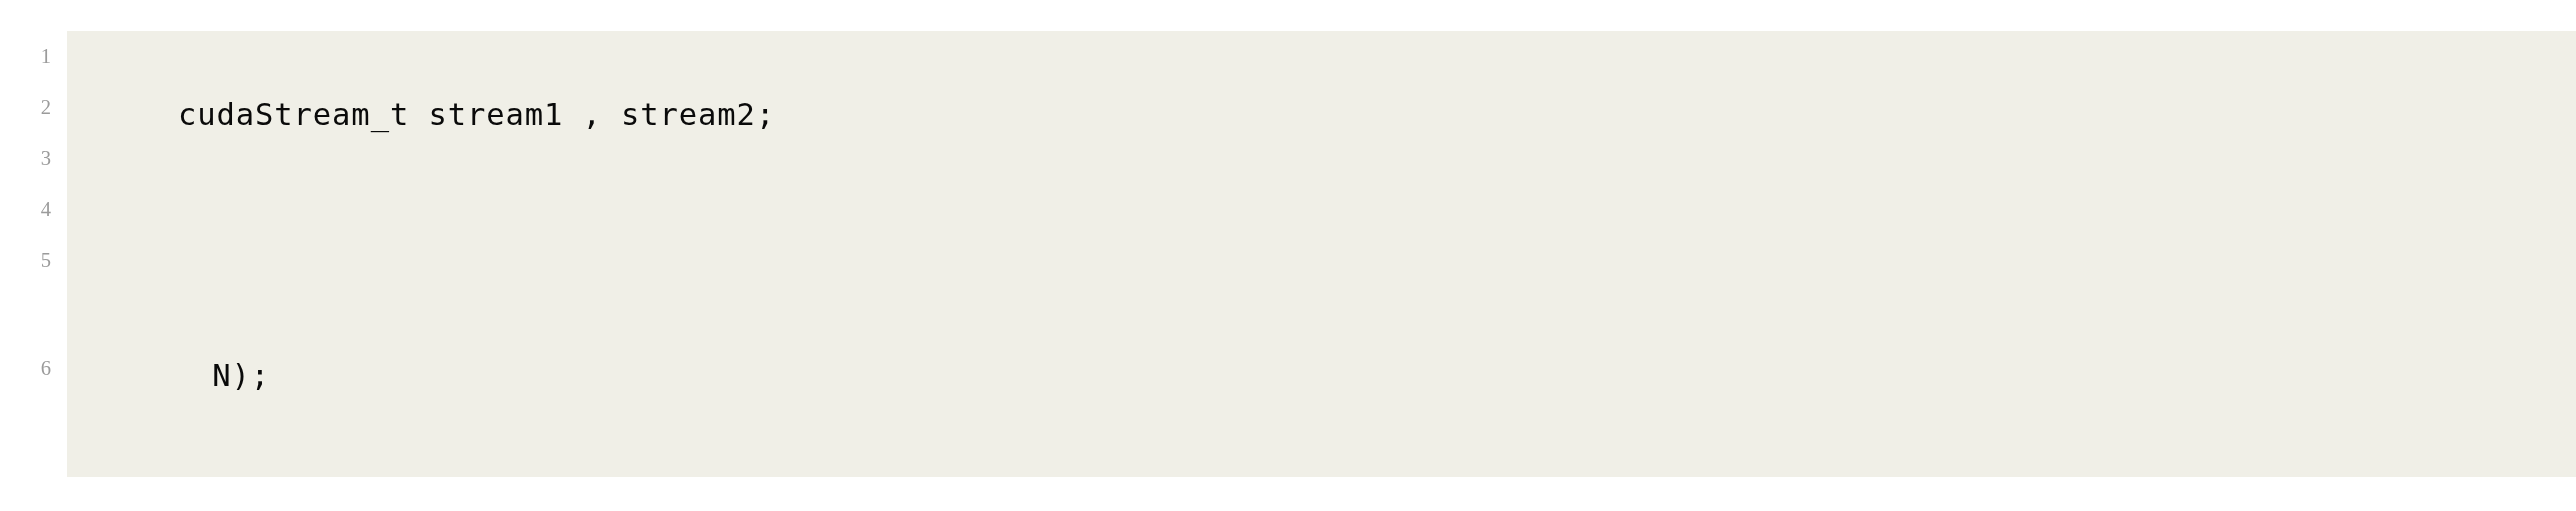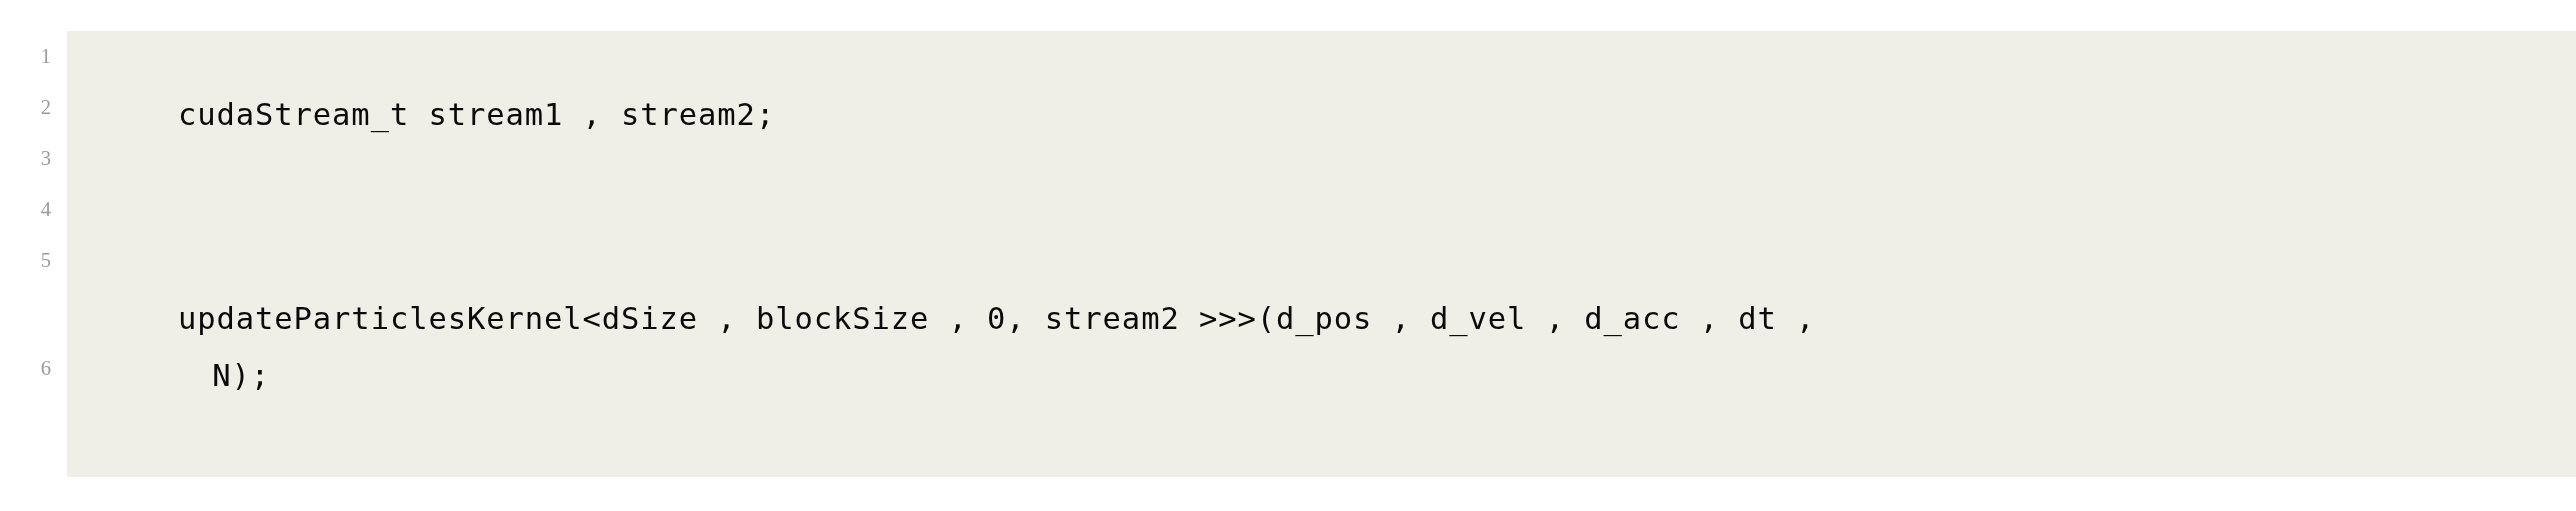--- a/index.html
+++ b/index.html
@@ -103,21 +103,20 @@
     <div class="code-row">
       <span class="line-no">3</span>
     </div>
 
     <div class="code-row">
       <span class="line-no">4</span>
     </div>
 
     <div class="code-row wrap-row">
       <span class="line-no">5</span>
-      <span class="code-text">updateParticlesKernel&lt;dSize , blockSize , 0, stream2 &gt;&gt;&gt;(d_pos , d_vel , d_acc , dt ,</span>
     </div>
     <div class="code-row">
       <span class="code-text cont"> N);</span>
     </div>
 
     <div class="code-row empty-row">
       <span class="line-no">6</span>
       <span class="code-text"></span>
     </div>
 

